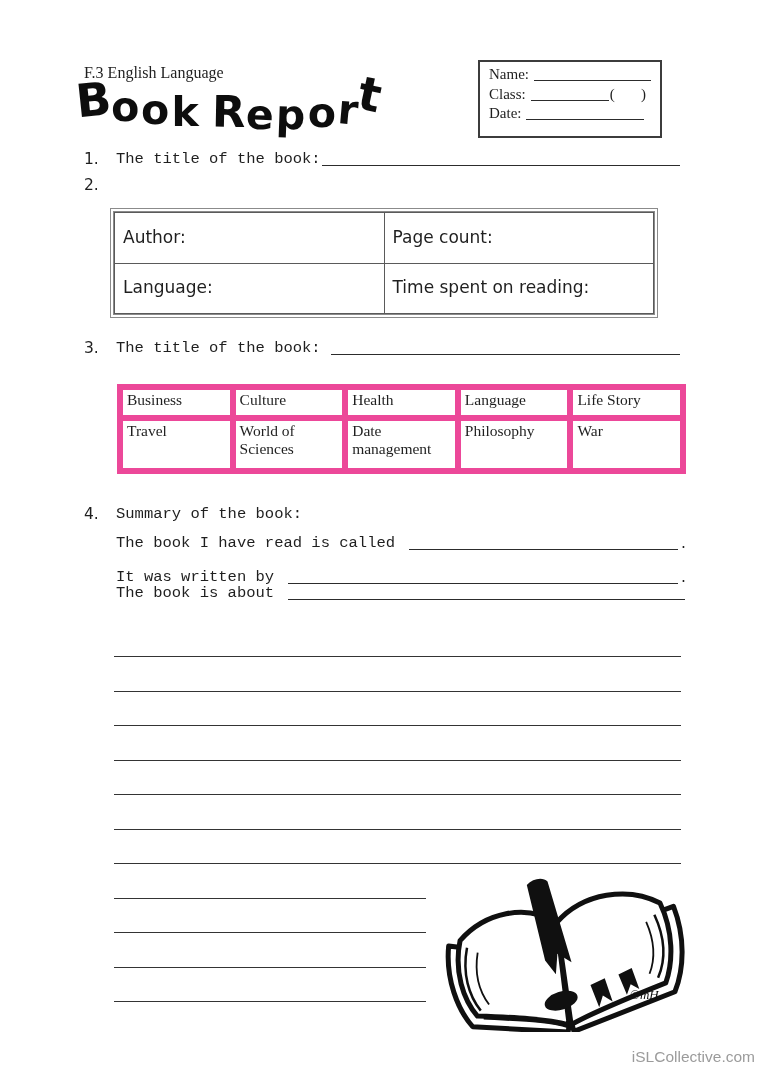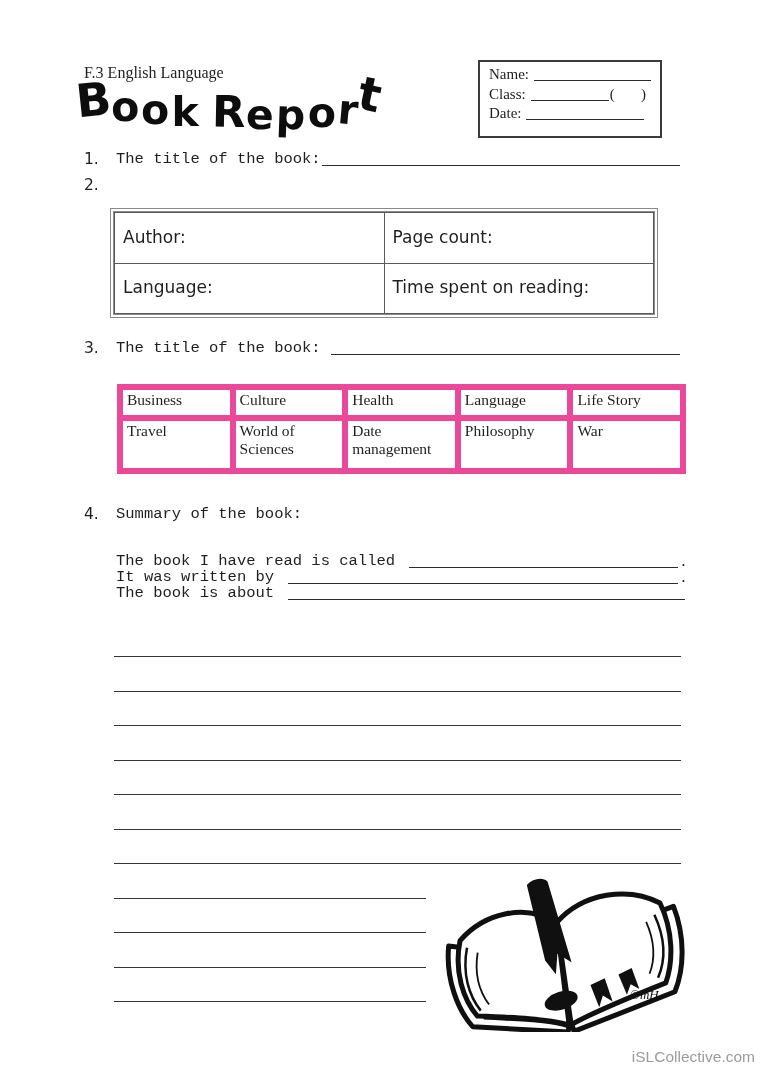--- a/index.html
+++ b/index.html
@@ -128,21 +128,21 @@
       <td>War</td>
     </tr>
   </tbody>
     </table>
 
   <div class="abs qrow" style="left:84px; top:505px;">
     <span class="qnum">4.</span>
     <span class="qlbl">Summary of the book:</span>
   </div>
 
-  <div class="abs qrow" style="left:116px; top:552px; width:570px;text-align:right;">
+  <div class="abs qrow" style="left:116px; top:534px; width:570px;text-align:right;">
     <span class="qlbl">The book I have read is called </span>
     <span class="fill"></span>
     <span class="enddot">.</span>
   </div>
   <div class="abs qrow" style="left:116px; top:568px; width:570px;">
     <span class="qlbl">It was written by </span>
     <span class="fill"></span>
     <span class="enddot">.</span>
   </div>
   <div class="abs qrow" style="left:116px; top:584px; width:570px;">

